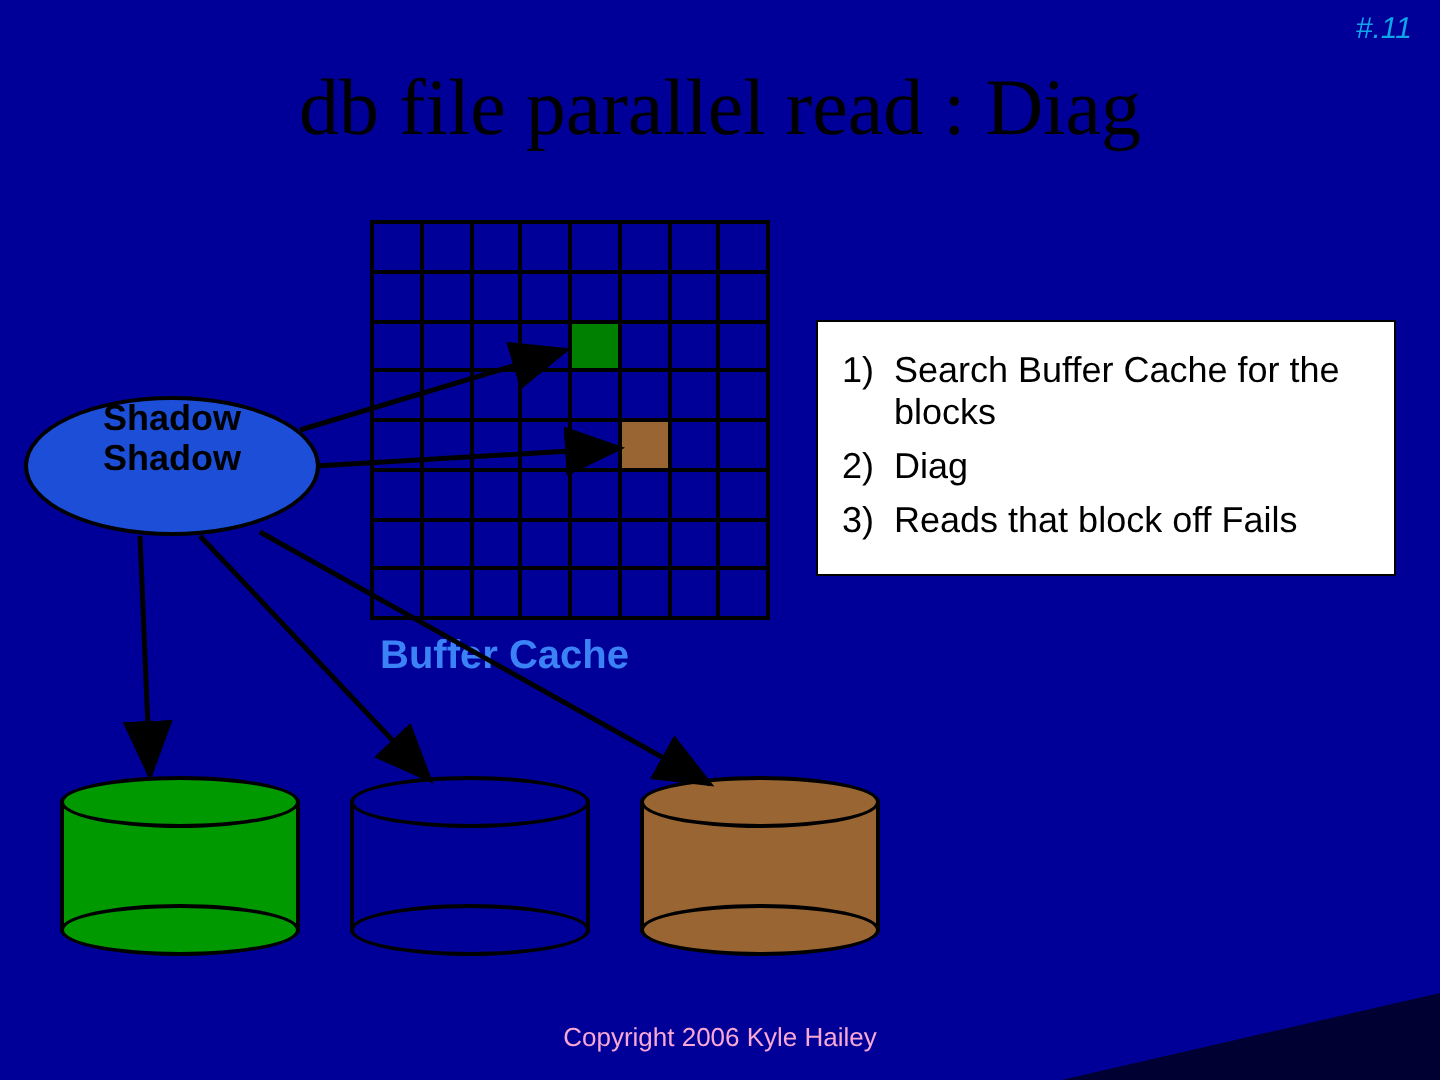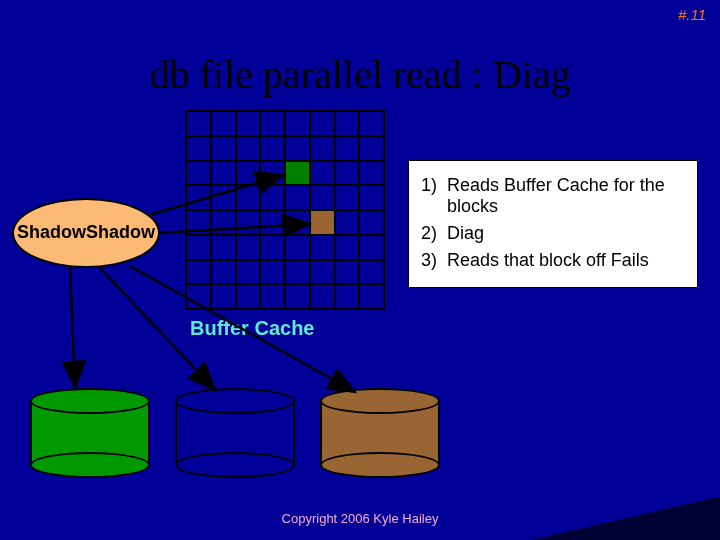--- a/index.html
+++ b/index.html
@@ -7,34 +7,33 @@
   body {
     background: #000099;
     font-family: Arial, Helvetica, sans-serif;
     position: relative;
     overflow: hidden;
   }
   .page-num {
     position: absolute;
     top: 6px;
     right: 14px;
-    color: #f97316;
+    color: #0ea5e9;
     font-style: italic;
     font-size: 15px;
   }
   .title {
     position: absolute;
     top: 30px;
     left: 0;
     width: 100%;
     text-align: center;
     color: #000;
     font-size: 40px;
     font-family: "Times New Roman", serif;
-    margin-top: 21px;
   }
   
   .grid {
     position: absolute;
     top: 110px;
     left: 185px;
     width: 200px;
     height: 200px;
     display: grid;
     grid-template-columns: repeat(8, 1fr);
@@ -43,36 +42,36 @@
   }
   .cell { border: 1px solid #000; }
   .cell.green { background: #008000; }
   .cell.brown { background: #996633; }
   .buf-label {
     position: absolute;
     top: 317px;
     left: 190px;
     font-size: 20px;
     font-weight: bold;
-    color: #5eead4;
+    color: #3b82f6;
   }
   
   .shadow {
     position: absolute;
     top: 198px;
     left: 12px;
     width: 148px;
     height: 70px;
-    background: #fdba74;
+    background: #1d4ed8;
     border: 2px solid #000;
     border-radius: 50%;
     display: flex;
-    flex-direction: row;
+    flex-direction: column;
     align-items: center;
-    justify-content: center;
+    justify-content: flex-start;
     font-weight: bold;
     font-size: 18px;
     line-height: 1.1;
   }
   
   .steps {
     position: absolute;
     top: 160px;
     left: 408px;
     width: 290px;
@@ -210,21 +209,21 @@
 <div class="buf-label">Buffer Cache</div>
 
 <div class="shadow">
   <span>Shadow</span>
   <span>Shadow</span>
 </div>
 
 <div class="steps">
   <div class="row">
     <div class="n">1)</div>
-    <div class="t">Reads Buffer Cache for the blocks</div>
+    <div class="t">Search Buffer Cache for the blocks</div>
   </div>
   <div class="row">
     <div class="n">2)</div>
     <div class="t">Diag</div>
   </div>
   <div class="row">
     <div class="n">3)</div>
     <div class="t">Reads that block off Fails</div>
   </div>
 </div>

